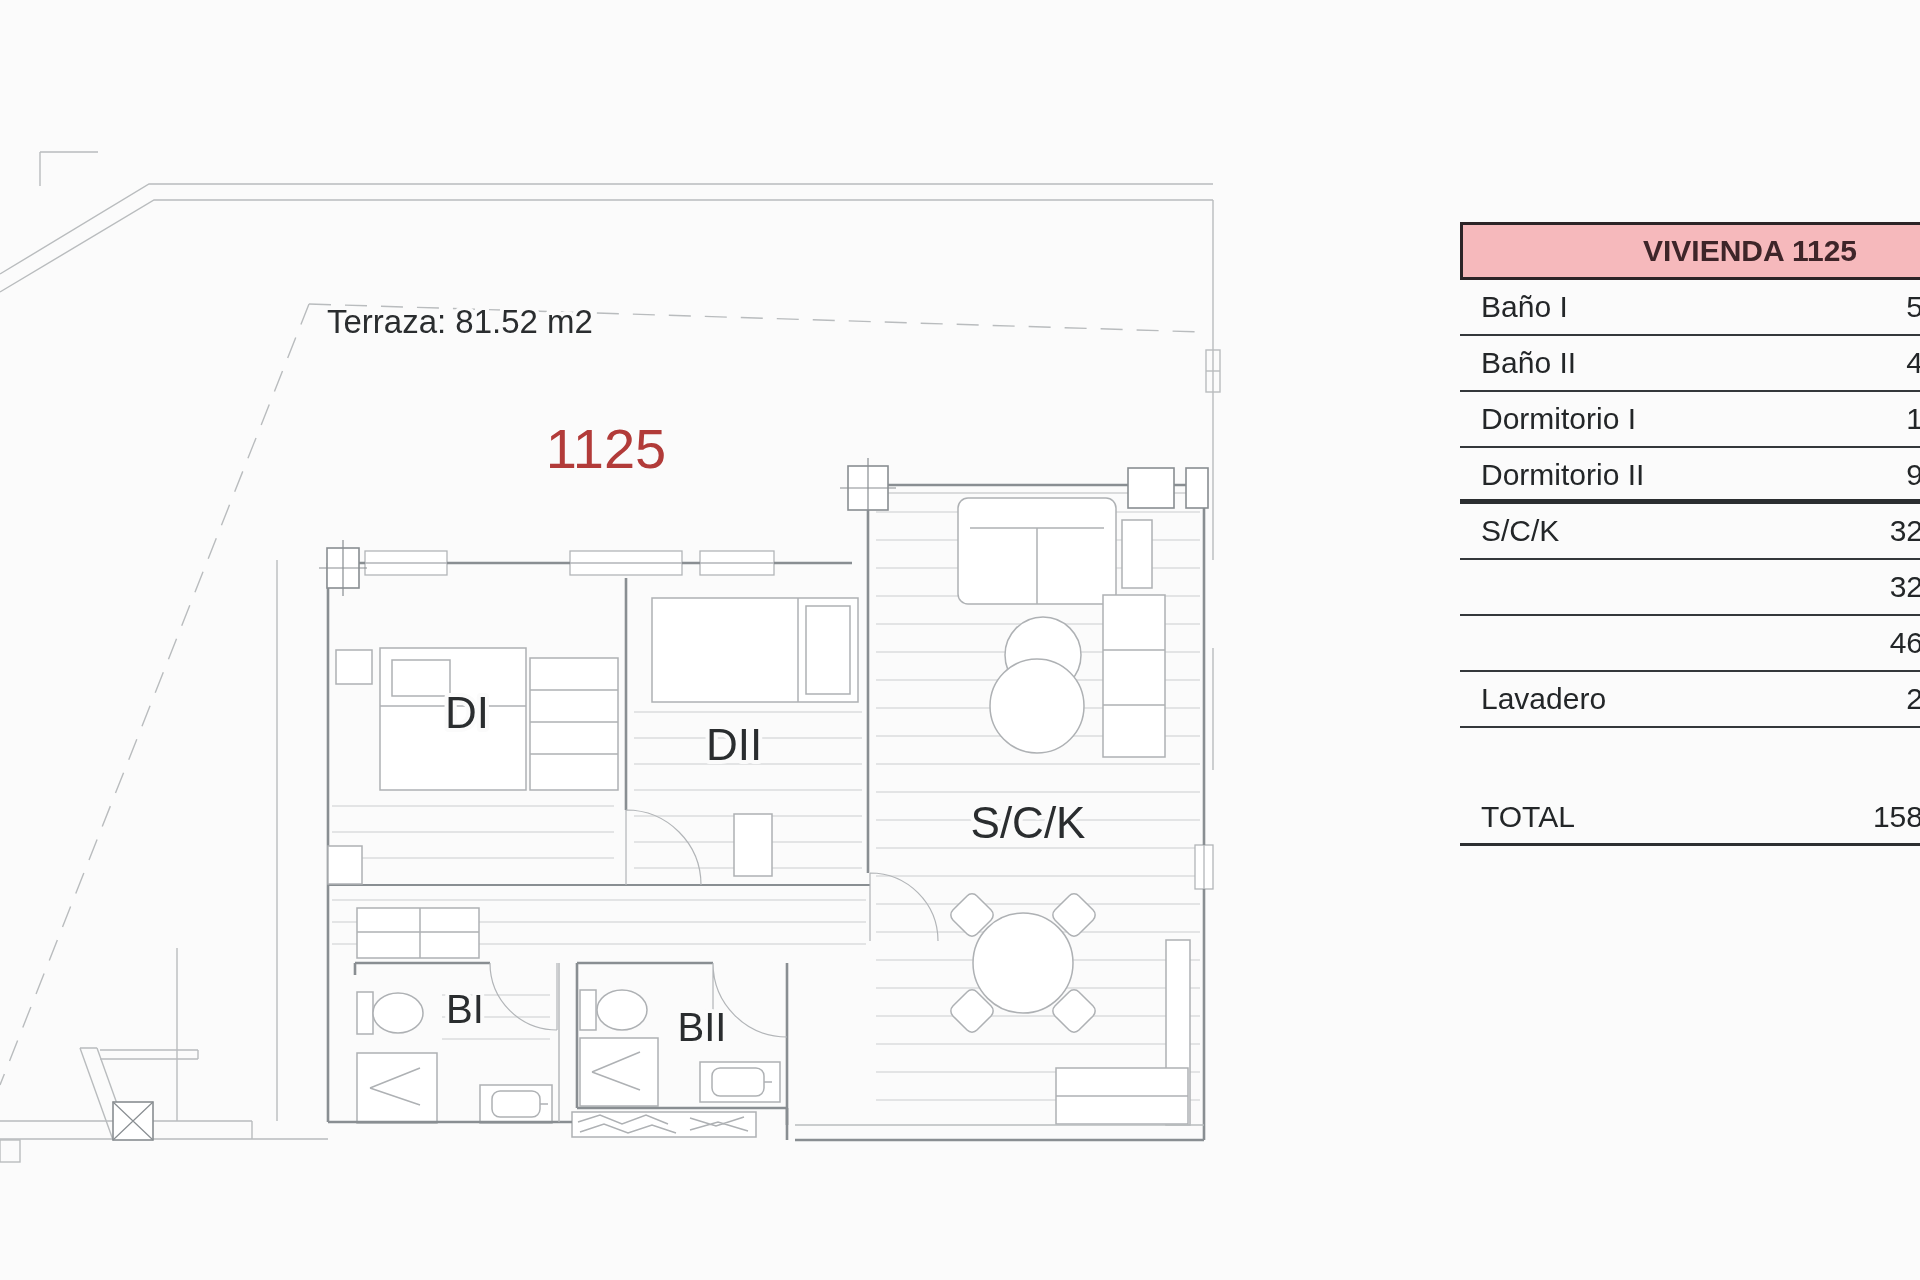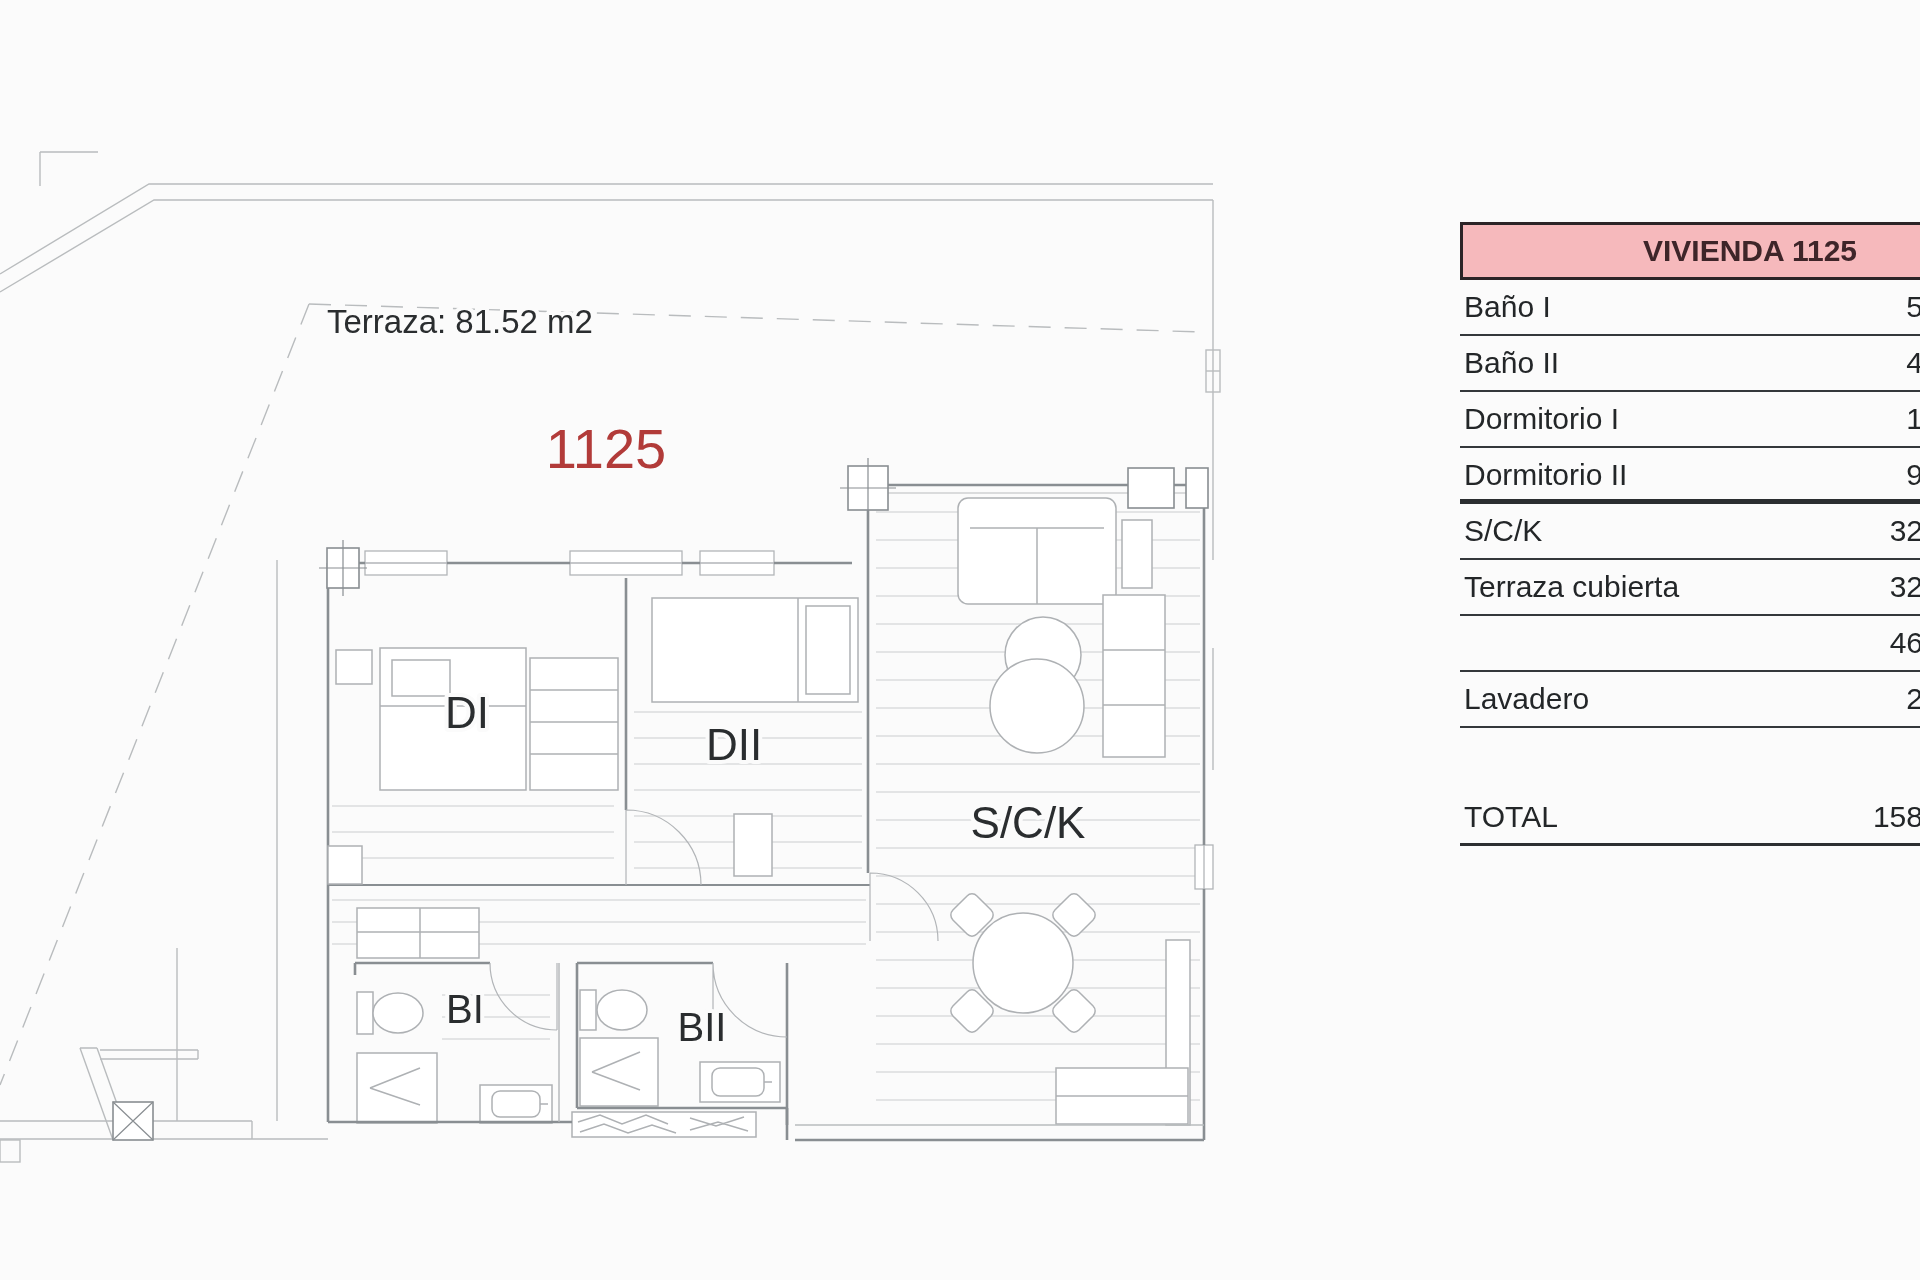--- a/index.html
+++ b/index.html
@@ -24,21 +24,21 @@
     border:3px solid #2c2427;
     font-size:30px; font-weight:bold; color:#3e2529;
     text-align:center;
   }
   .tbl-row{
     position:relative; height:56px;
     border-bottom:2px solid #34383b;
     font-size:30px;
   }
   .tbl-row .lbl{
-    position:absolute; left:4px; top:0; line-height:54px; white-space:nowrap;
+    position:absolute; left:21px; top:0; line-height:54px; white-space:nowrap;
   }
   .tbl-row .val{
     position:absolute; left:0; top:0; width:463px; line-height:54px;
     text-align:right; white-space:nowrap;
   }
   .tbl-row.thick{border-bottom-width:5px; border-bottom-color:#2b2e30;}
   .tbl-gap{height:62px;}
   .tbl-row.total{border-bottom:3px solid #2c2f31;}
 </style>
 </head>
@@ -261,21 +261,20 @@
     </div>
     <div class="tbl-row thick">
       <span class="lbl">Dormitorio II</span>
       <span class="val">9</span>
     </div>
     <div class="tbl-row">
       <span class="lbl">S/C/K</span>
       <span class="val">32</span>
     </div>
     <div class="tbl-row">
-      <span class="lbl">Terraza cubierta</span>
       <span class="val">32</span>
     </div>
     <div class="tbl-row">
       <span class="val">46</span>
     </div>
     <div class="tbl-row">
       <span class="lbl">Lavadero</span>
       <span class="val">2</span>
     </div>
 

